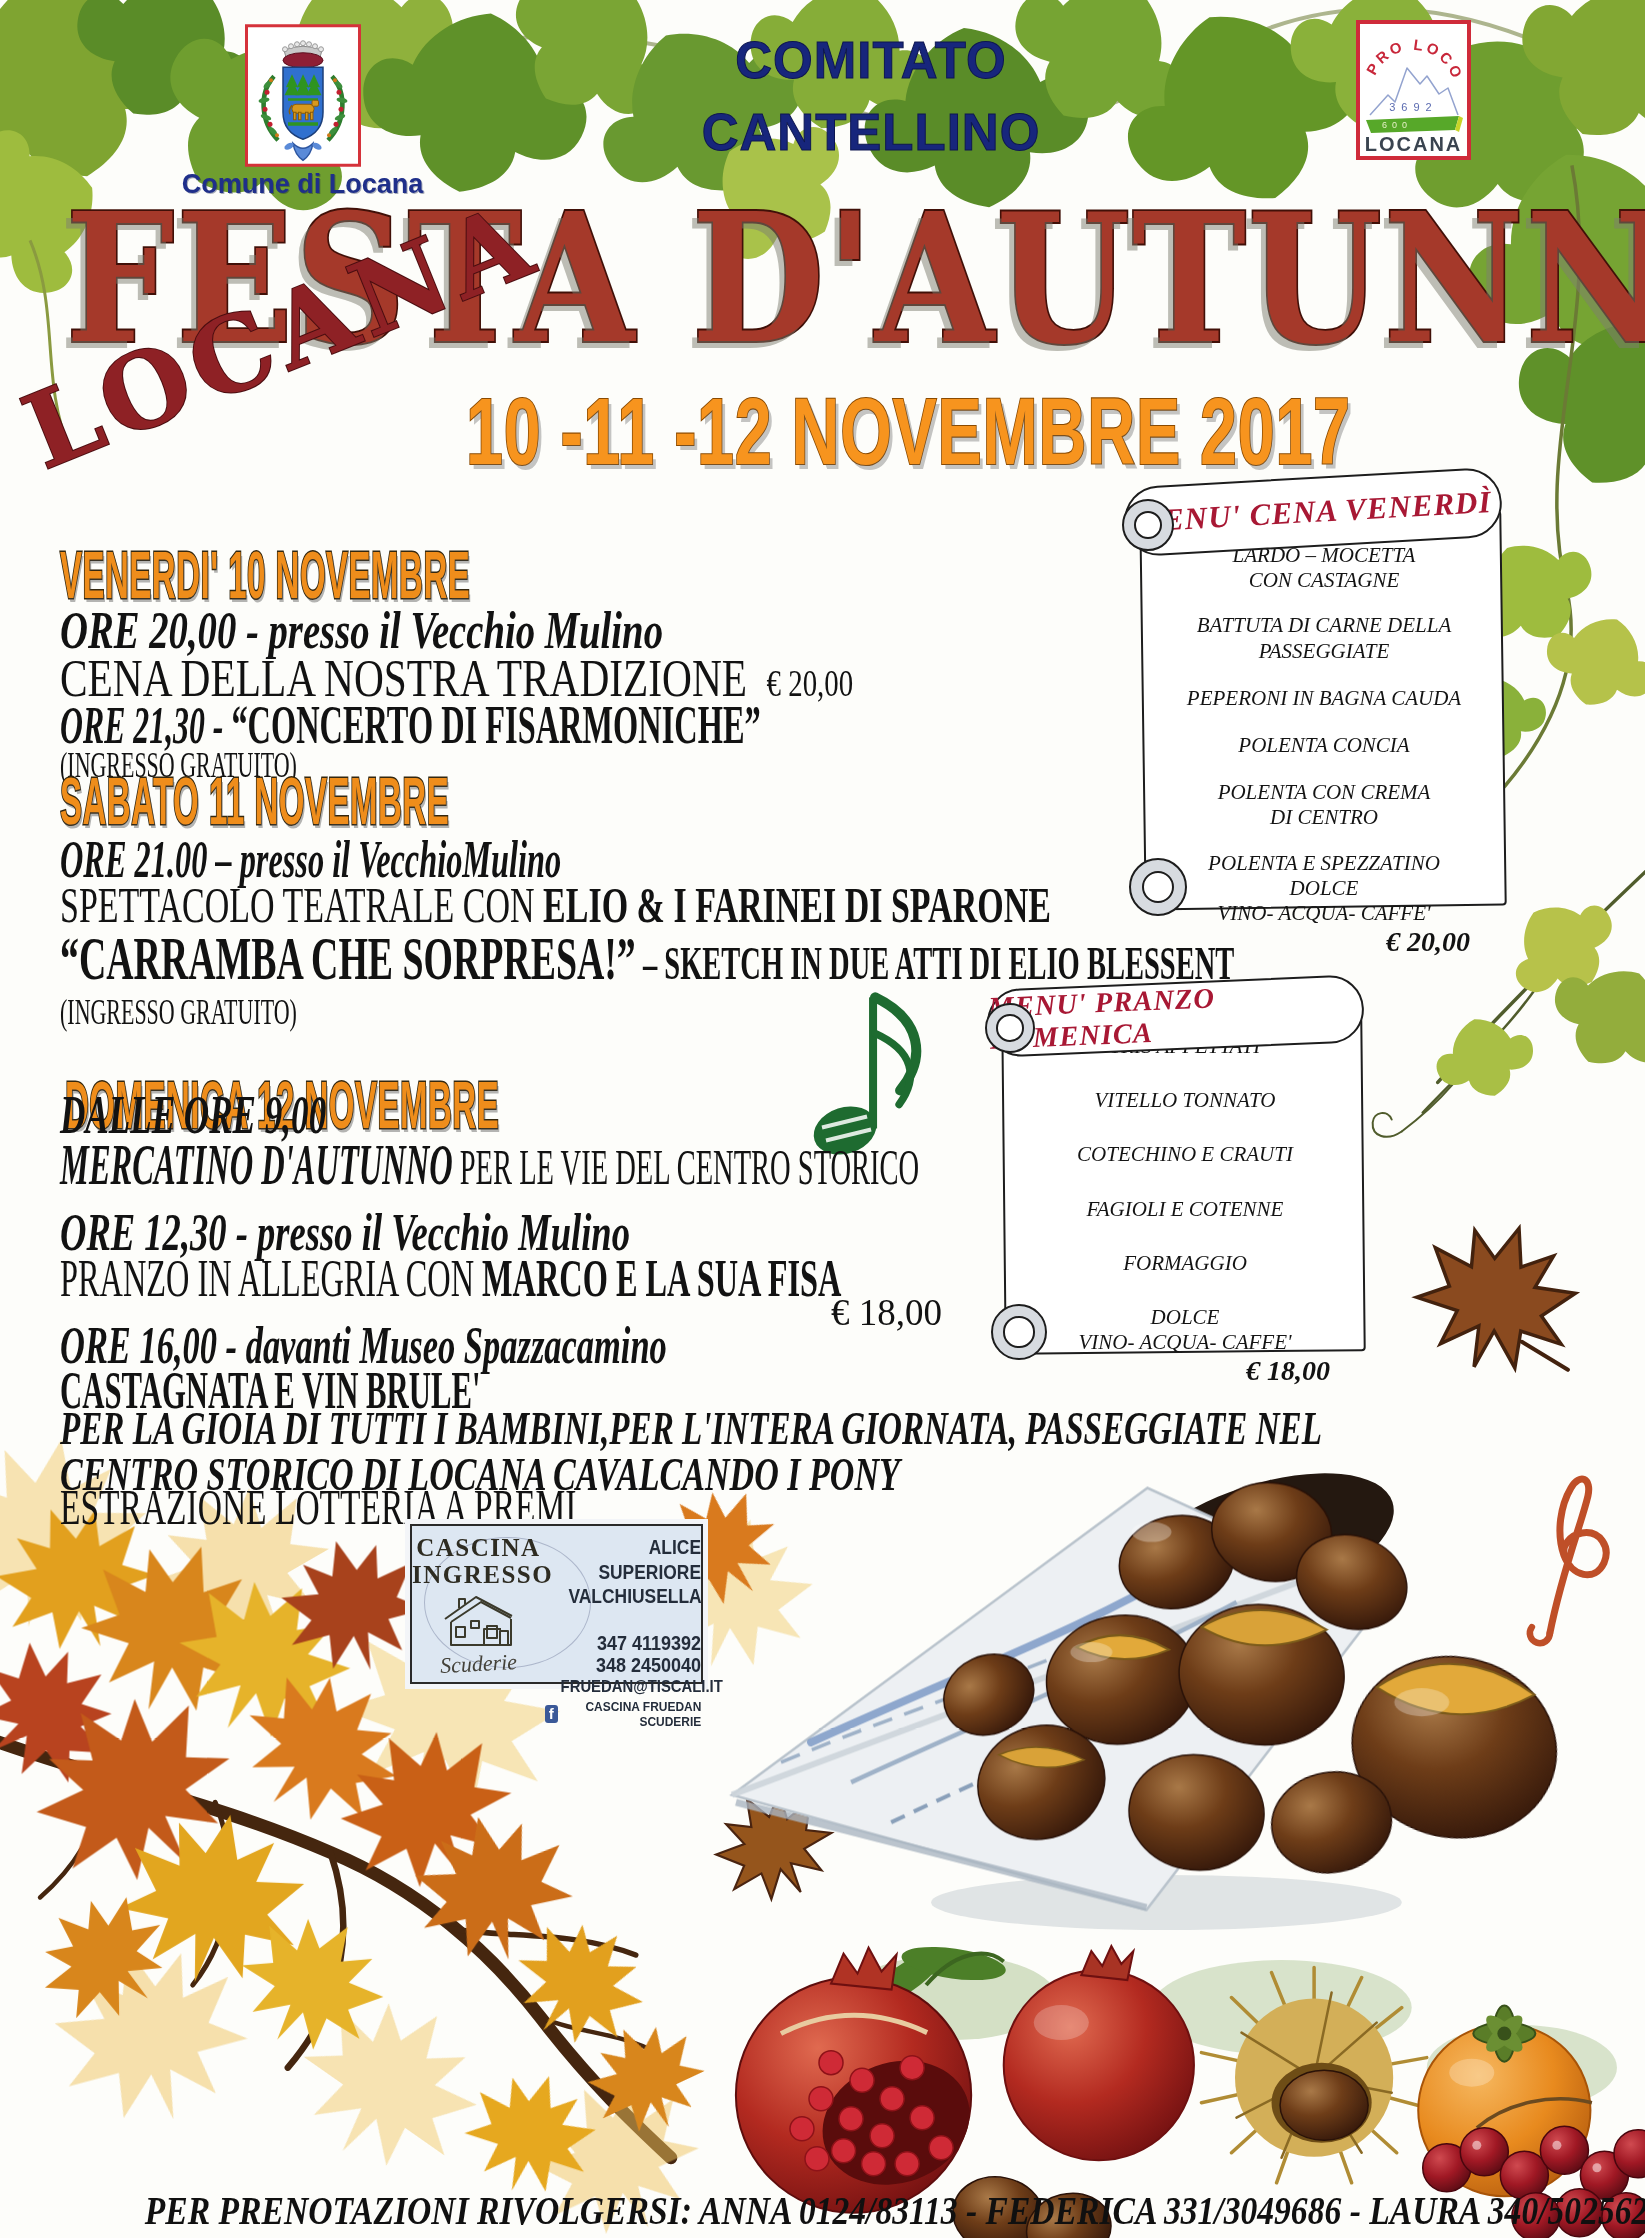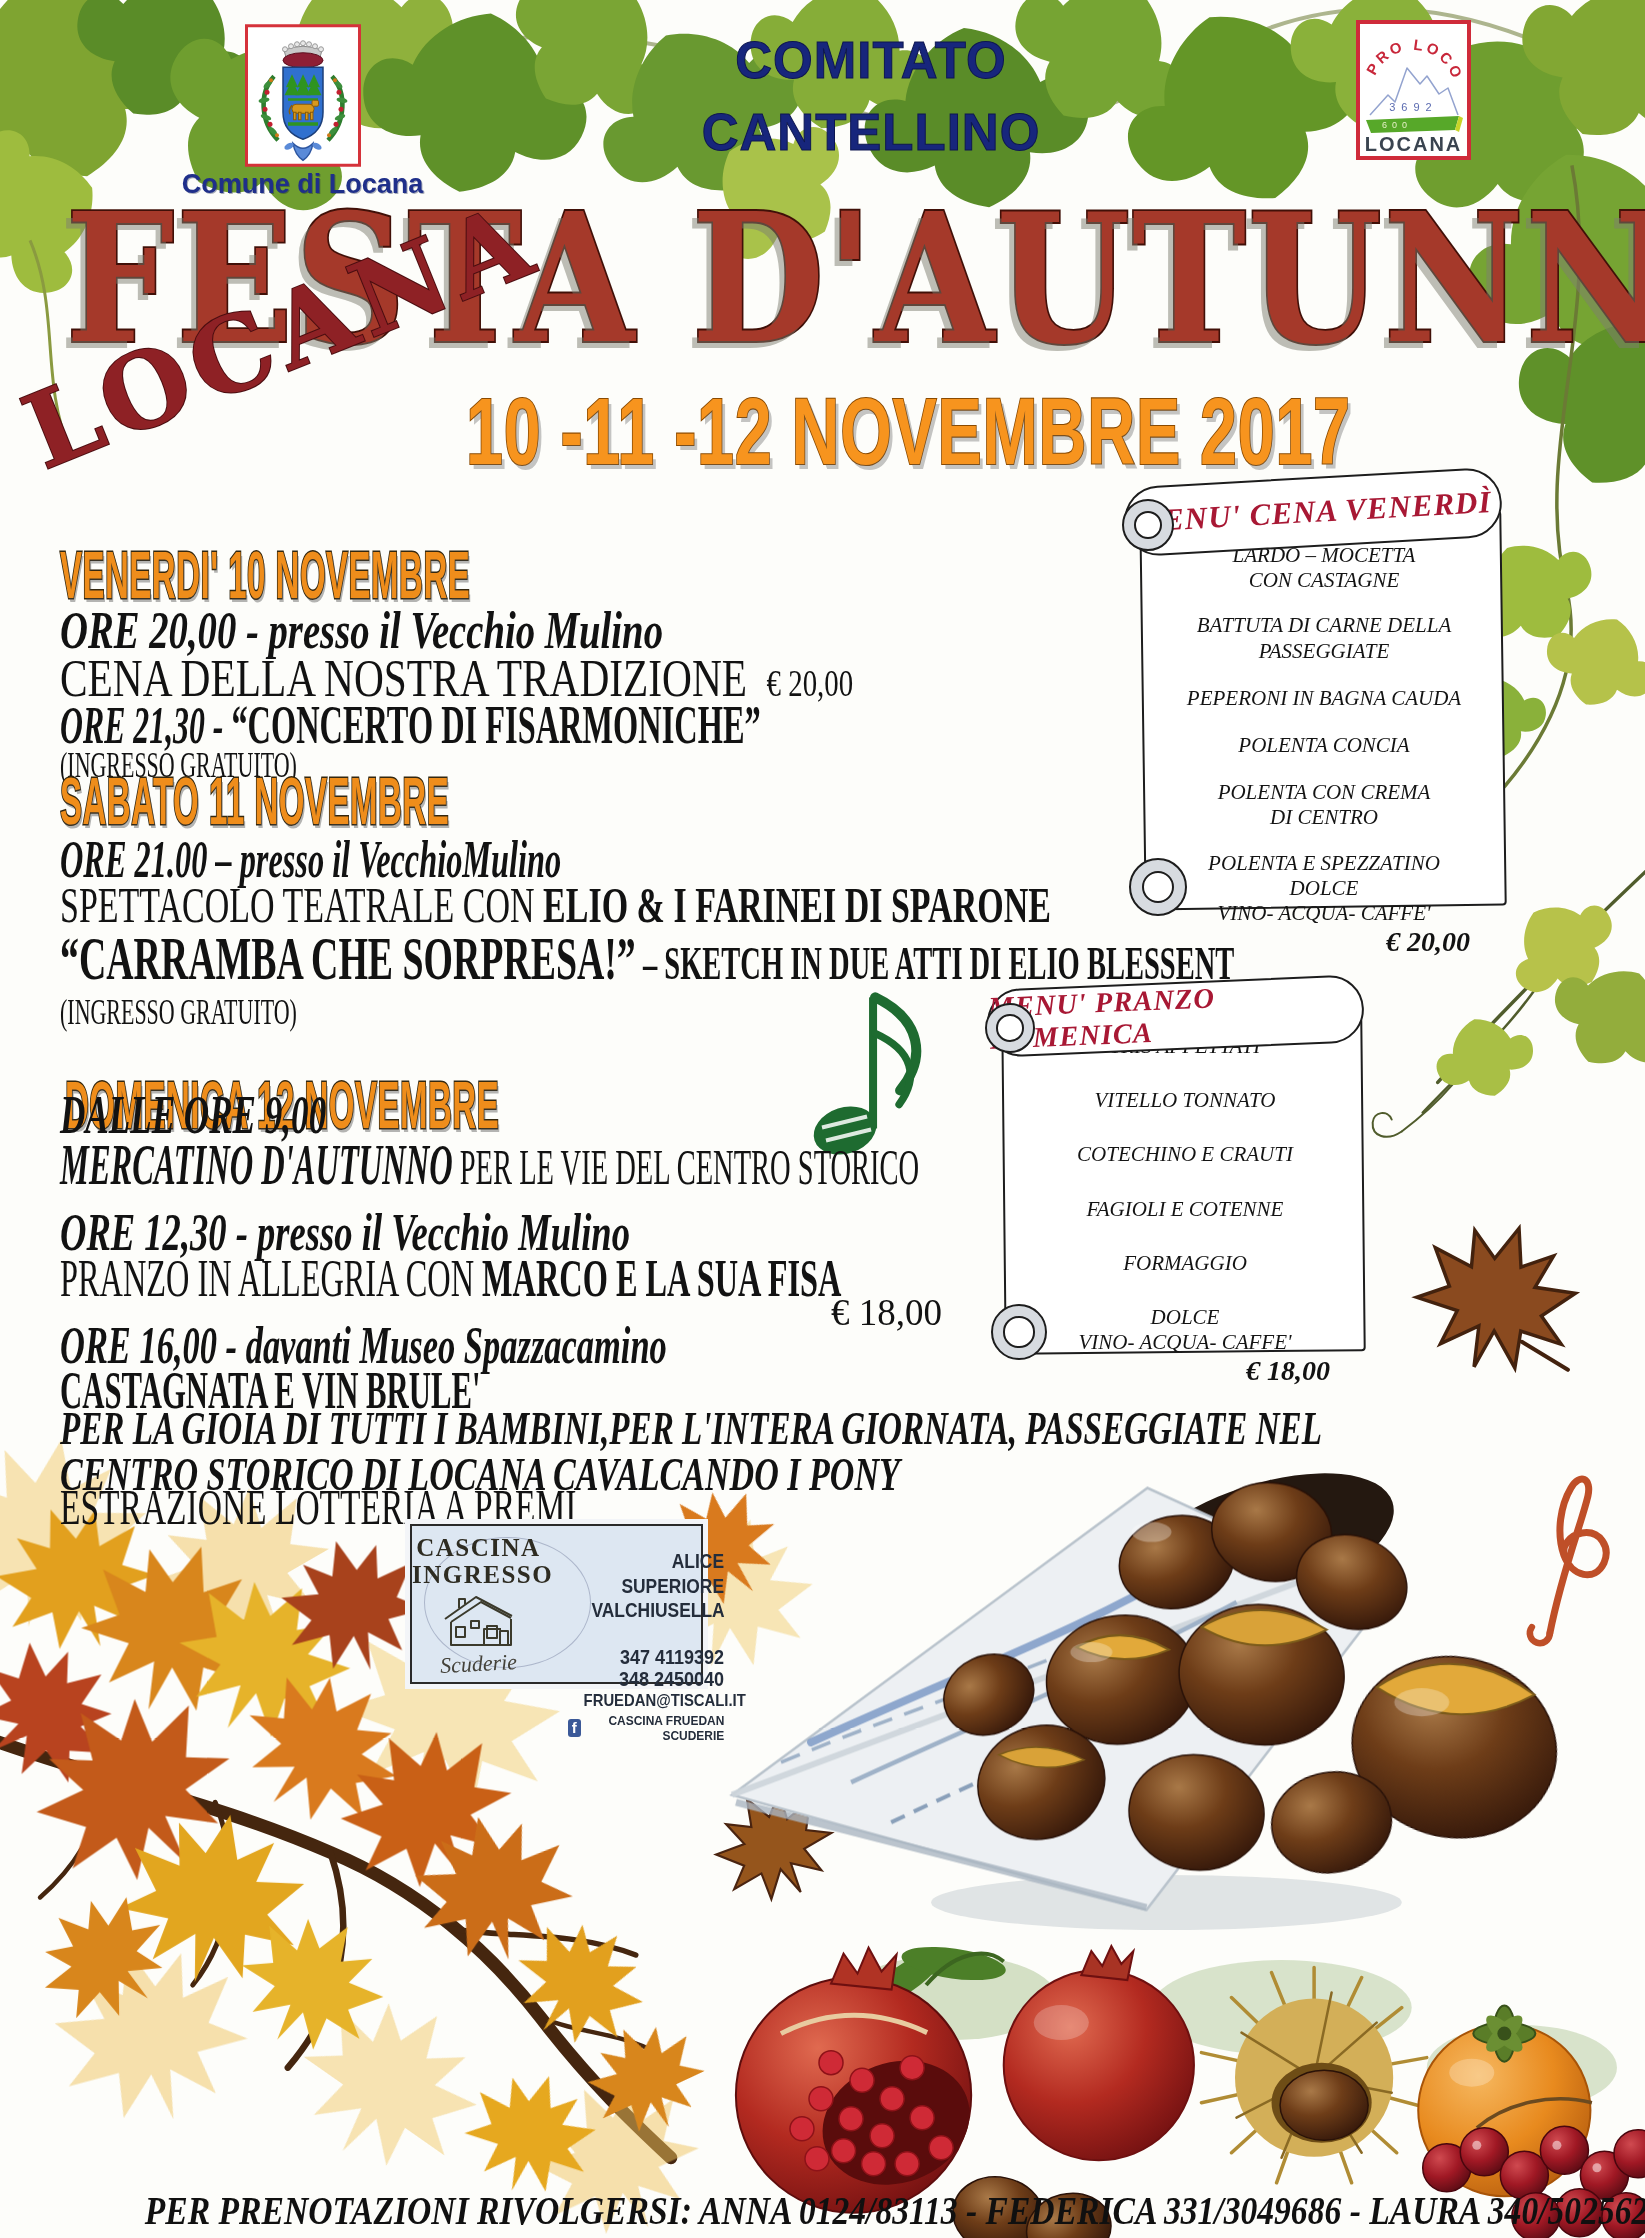--- a/index.html
+++ b/index.html
@@ -55,21 +55,21 @@
   .curl{position:absolute;border-radius:50%;background:#d7dbe0;border:2.5px solid #1d1d1d;z-index:4;}
   .curl::after{content:"";position:absolute;inset:20%;background:#fff;border:2px solid #1d1d1d;border-radius:50%;}
   
   .card{left:410px;top:1524px;width:289px;height:156px;background:#dde7f2;z-index:3;
     border:2px solid #2a2a2a;outline:5px solid #f3f5f8;display:flex;}
   .card .oval{position:absolute;left:12px;top:11px;width:165px;height:129px;border:1.5px solid rgba(100,110,145,.4);border-radius:50%;}
   .card-left{width:46%;text-align:center;padding-top:8px;position:relative;}
   .card-name{font-family:"Liberation Serif",serif;font-weight:bold;font-size:25px;line-height:1.08;
     letter-spacing:1.5px;color:#2e2c22;}
   .card-script{font-style:italic;font-size:22px;color:#44423a;transform:rotate(-3deg);display:inline-block;margin-top:1px;}
-  .card-right{width:54%;text-align:right;padding:23px 8px 0 0;font-family:"Liberation Sans",sans-serif;color:#242d3b;position:relative;margin-left:23px;}
+  .card-right{width:54%;text-align:right;padding:9px 8px 0 0;font-family:"Liberation Sans",sans-serif;color:#242d3b;position:relative;}
   .card-loc{font-weight:bold;font-size:20.5px;line-height:1.2;transform:scaleX(.85);transform-origin:right top;}
   .card-phones{margin-top:23px;font-weight:bold;font-size:20px;line-height:1.12;transform:scaleX(.9);transform-origin:right top;}
   .card-email{font-weight:bold;font-size:16.5px;transform:scaleX(.9);transform-origin:right top;}
   .fb-row{display:flex;justify-content:flex-end;align-items:center;gap:4px;margin-top:3px;}
   .fb-icon{width:18px;height:18px;background:#3b5998;color:#fff;border-radius:3px;
     font-family:"Liberation Sans",sans-serif;font-weight:bold;font-size:15px;line-height:18px;text-align:center;}
   .fb-label{font-weight:bold;font-size:13px;transform:scaleX(.92);transform-origin:right center;}
   
   .footer{left:0;top:2187px;width:1646px;text-align:center;z-index:2;white-space:nowrap;}
   .footer>span{display:inline-block;transform:scaleX(.84);transform-origin:center top;

